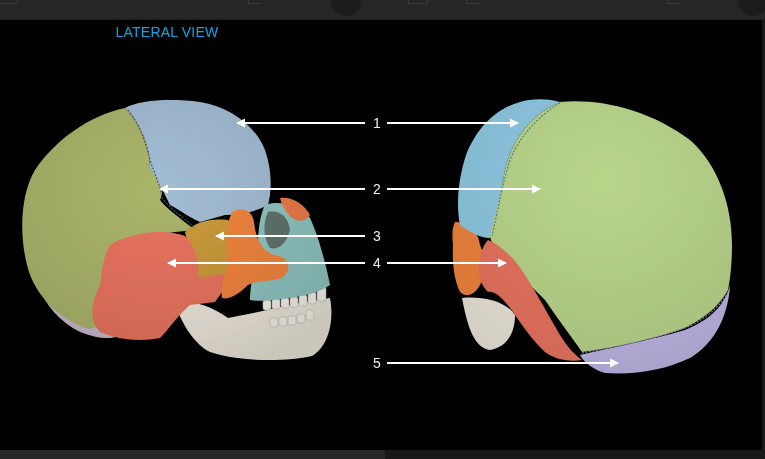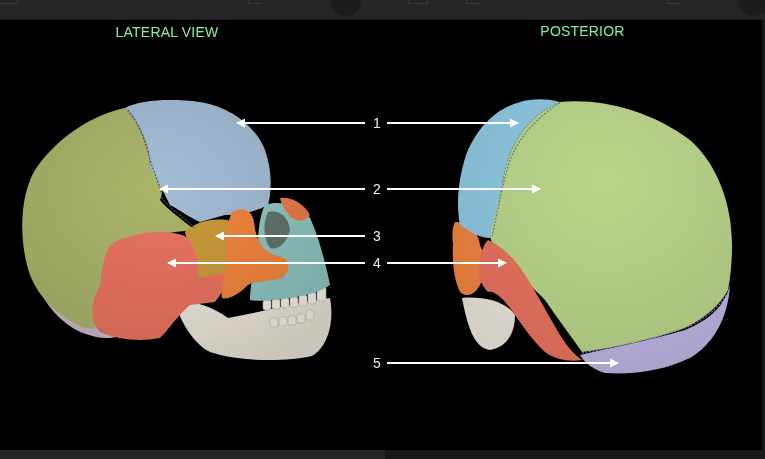--- a/index.html
+++ b/index.html
@@ -13,21 +13,21 @@
   .tb-ghost { position: absolute; top: -6px; height: 10px; border: 1px solid #3a3a3a; border-top: none; }
   .tb-circle { position: absolute; top: -14px; width: 30px; height: 30px; border-radius: 50%; background: #1c1c1c; }
 
   .stage { position: absolute; left: 0; top: 20px; width: 762px; height: 430px; background: #000; }
   .right-edge { position: absolute; right: 0; top: 20px; width: 3px; height: 430px; background: #1a1a1a; }
 
   .bottom-scroll { position: absolute; left: 0; top: 450px; width: 765px; height: 9px; background: #181818; }
   .bottom-thumb { position: absolute; left: 0; top: 0; width: 385px; height: 9px; background: #262626; }
 
   .view-title {
-    position: absolute; color: #86efac; font-size: 14px; text-align: center; line-height: 17px;
+    position: absolute; color: #0ea5e9; font-size: 14px; text-align: center; line-height: 17px;
     letter-spacing: 0.2px;
   }
   .view-title span { display: block; }
 
   svg.art { position: absolute; left: 0; top: 0; }
 
   .label-num {
     position: absolute; color: #f0f0f0; font-size: 14px; width: 16px; text-align: center; line-height: 16px;
   }
 </style>
@@ -44,21 +44,20 @@
   <div class="tb-circle" style="left:738px;"></div>
 </div>
 
 <div class="stage"></div>
 <div class="right-edge"></div>
 
 <div class="view-title" style="left:92px;top:24px;width:150px;">
   <span>LATERAL VIEW</span>
 </div>
 <div class="view-title" style="left:510px;top:23px;width:145px;">
-  <span>POSTERIOR</span>
 </div>
 
 <svg class="art" width="765" height="459" viewBox="0 0 765 459">
   <defs>
     <radialGradient id="shadeL" cx="0.45" cy="0.35" r="0.7">
       <stop offset="0" stop-color="#fff" stop-opacity="0.18"></stop>
       <stop offset="1" stop-color="#000" stop-opacity="0.25"></stop>
     </radialGradient>
     <radialGradient id="shadeR" cx="0.55" cy="0.3" r="0.75">
       <stop offset="0" stop-color="#fff" stop-opacity="0.22"></stop>

